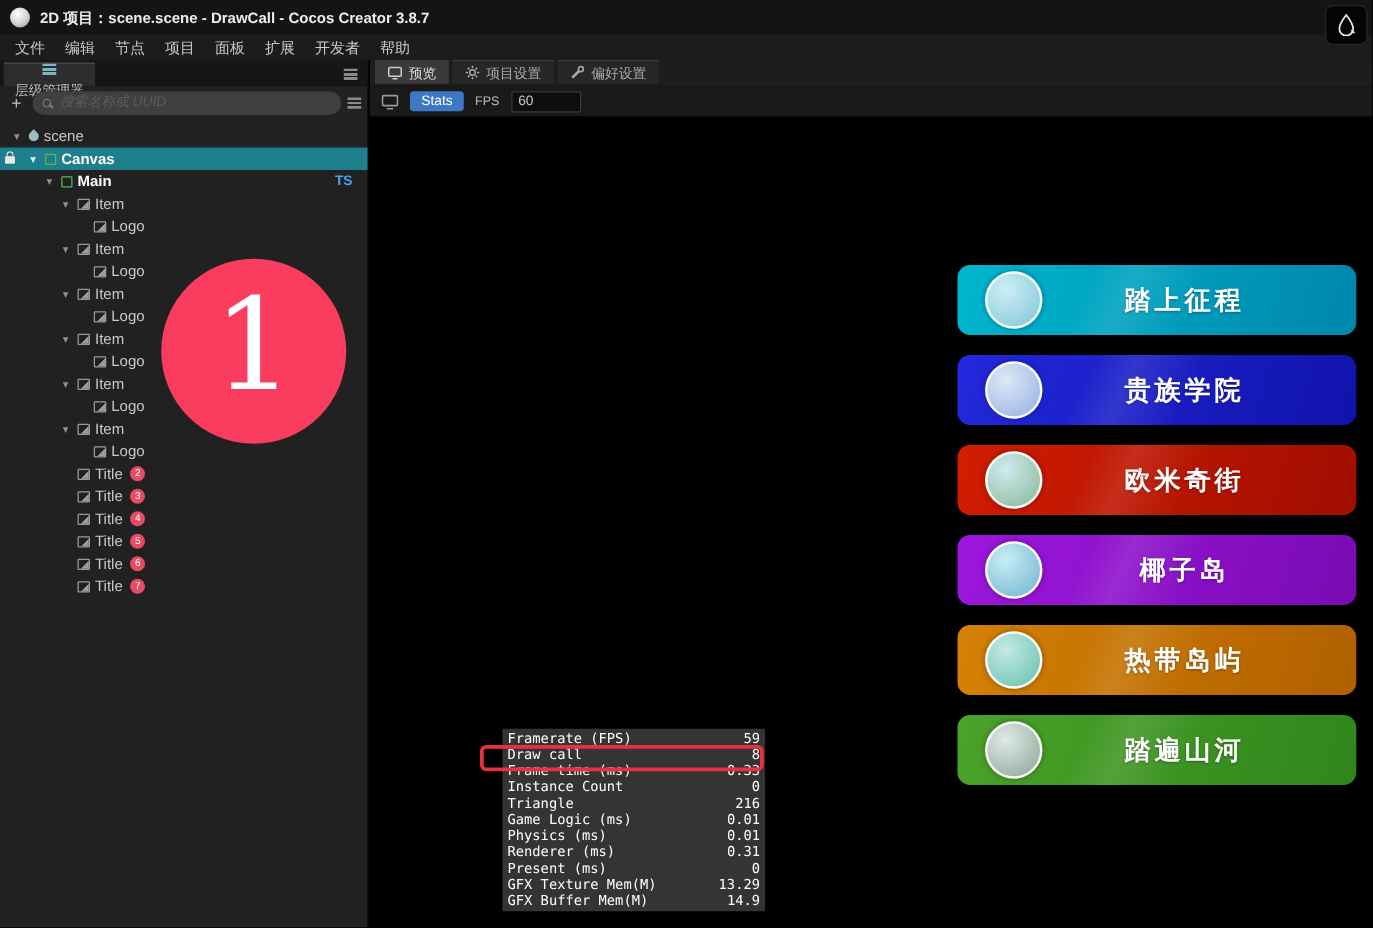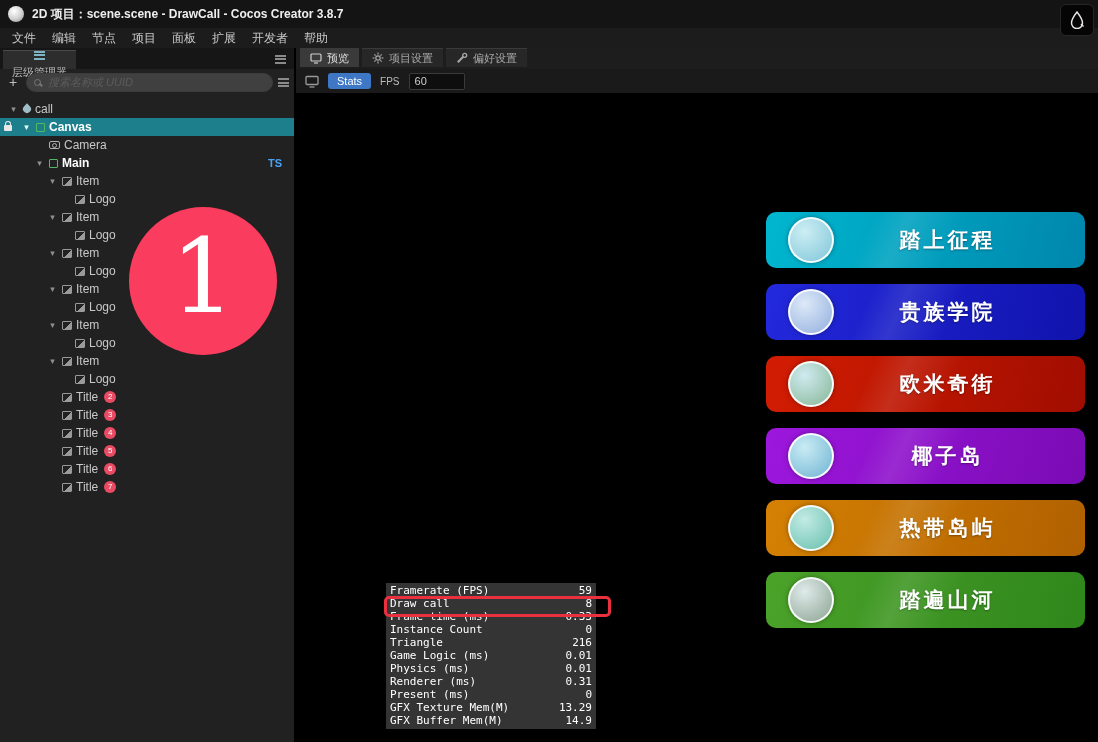--- a/index.html
+++ b/index.html
@@ -59,21 +59,21 @@
   .fps-label{font-size:10px;color:#bbb;}
   .fps-input{width:56px;height:17px;background:#0e0e0e;border:1px solid #3a3a3a;border-radius:2px;color:#ccc;font-size:11px;padding:0 5px;font-family:"Liberation Sans",sans-serif;}
   .game-view{position:absolute;top:46px;left:0;right:0;bottom:0;background:#000;}
   
   .menu-buttons{position:absolute;right:13px;top:118px;width:319px;display:flex;flex-direction:column;gap:16px;}
   .game-btn{height:56px;border-radius:10px;display:flex;align-items:center;padding-left:22px;position:relative;border:none;cursor:pointer;box-shadow:0 4px 0 rgba(0,0,0,0.45);overflow:hidden;}
   .game-btn::after{content:'';position:absolute;inset:0;background:linear-gradient(115deg,transparent 32%,rgba(255,255,255,0.10) 42%,transparent 58%);pointer-events:none;}
   .game-btn-icon{width:46px;height:46px;border-radius:50%;border:2px solid rgba(255,255,255,0.9);flex:none;box-shadow:0 0 5px rgba(0,0,0,0.35);}
   .game-btn-label{flex:1;text-align:center;color:#fff;font-size:21px;font-weight:bold;letter-spacing:3px;margin-right:24px;text-shadow:0 1px 2px rgba(0,0,0,0.35);}
   
-  .stats-overlay{position:absolute;left:90px;top:489px;width:210px;background:rgba(72,72,72,0.72);padding:1px 4px 2px 4px;font-family:"DejaVu Sans Mono",monospace;font-size:11px;color:#fff;z-index:10;}
+  .stats-overlay{position:absolute;left:106px;top:489px;width:210px;background:rgba(72,72,72,0.72);padding:1px 4px 2px 4px;font-family:"DejaVu Sans Mono",monospace;font-size:11px;color:#fff;z-index:10;}
   .stats-row{display:flex;justify-content:space-between;line-height:13px;white-space:nowrap;}
   
   .annotation-circle{position:absolute;left:129px;top:207px;width:148px;height:148px;border-radius:50%;background:var(--annotation_red,#fa3c5e);z-index:40;display:flex;align-items:center;justify-content:center;}
   .annotation-circle span{font-family:"DejaVu Serif",serif;font-size:102px;color:#fff;line-height:1;padding-bottom:8px;}
   .annotation-box{position:absolute;left:384px;top:596px;width:227px;height:21px;border:3px solid #e8303e;border-radius:5px;z-index:41;}
   svg{display:block;}
 </style>
 </head>
 <body>
 
@@ -113,32 +113,27 @@
     <div class="search-box">
       <span class="search-icon"></span>
       <input class="search-input" placeholder="搜索名称或 UUID" style="">
     </div>
     <span class="lines-icon gray filter-btn"></span>
   </div>
   <div class="tree">
       <div class="tree-row" style="padding-left: 8px;">
         <span class="tree-arrow">▾</span>
         <span class="tree-icon icon-scene"></span>
-        <span class="tree-label">call</span>
+        <span class="tree-label">scene</span>
       </div>
       <div class="tree-row selected" style="padding-left: 21px;">
         <span class="lock-icon"></span>
         <span class="tree-arrow">▾</span>
         <span class="tree-icon icon-node"></span>
         <span class="tree-label bold">Canvas</span>
-      </div>
-      <div class="tree-row" style="padding-left: 34px;">
-        <span class="tree-arrow"></span>
-        <span class="tree-icon icon-camera"></span>
-        <span class="tree-label">Camera</span>
       </div>
       <div class="tree-row" style="padding-left: 34px;">
         <span class="tree-arrow">▾</span>
         <span class="tree-icon icon-node"></span>
         <span class="tree-label bold">Main</span>
         <span class="ts-tag">TS</span>
       </div>
       <div class="tree-row" style="padding-left: 47px;">
         <span class="tree-arrow">▾</span>
         <span class="tree-icon icon-sprite"></span>

